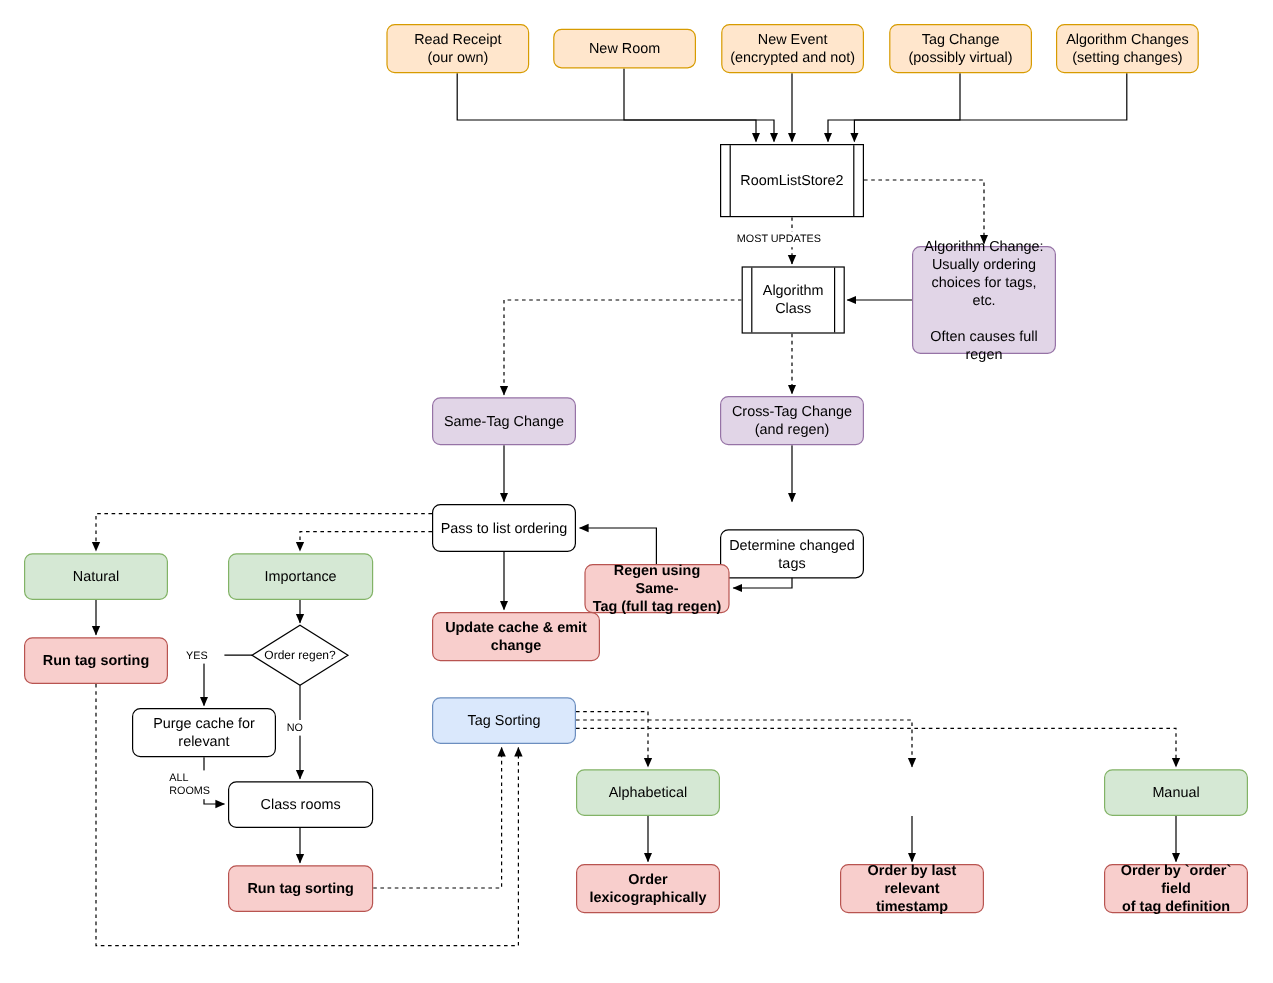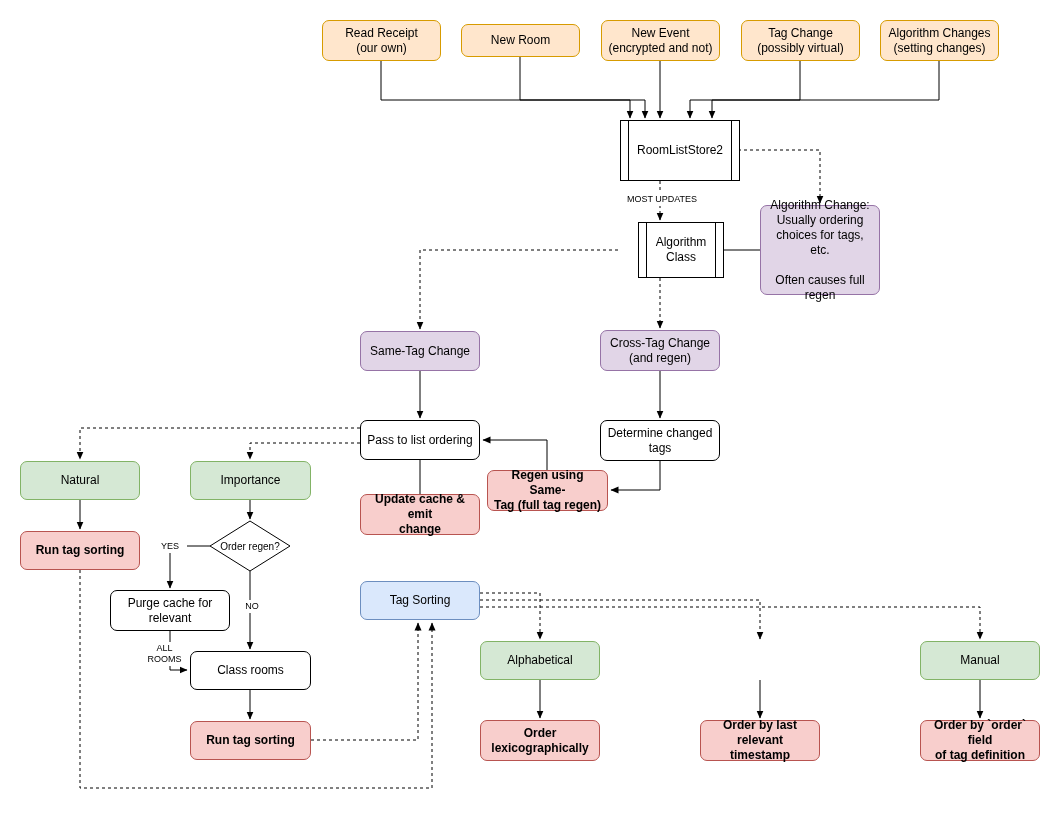--- a/index.html
+++ b/index.html
@@ -16,33 +16,33 @@
     text-align:center;font-size:12px;line-height:1.25;color:#000;
     white-space:pre-line;border:1px solid #000;border-radius:7px;
     background:#ffffff;padding:2px 4px;
   }
   .orange{background:#ffe6cc;border-color:#d79b00;}
   .green {background:#d5e8d4;border-color:#82b366;text-align:right;}
   .purple{background:#e1d5e7;border-color:#9673a6;}
   .red   {background:#f8cecc;border-color:#b85450;font-weight:bold;}
   .blue  {background:#dae8fc;border-color:#6c8ebf;}
   .plain {background:#ffffff;border-color:#000000;}
-  .subroutine{border-radius:0;margin-left:20px;}
+  .subroutine{border-radius:0;}
   .subroutine::before,.subroutine::after{
     content:"";position:absolute;top:0;bottom:0;width:0;border-left:1px solid #000;
   }
   .subroutine::before{left:7px;}
   .subroutine::after{right:7px;}
   .node-label{
     position:absolute;z-index:3;display:flex;align-items:center;justify-content:center;
     text-align:center;color:#000;white-space:pre-line;
   }
   .elabel{
     position:absolute;z-index:3;background:#ffffff;color:#000;
-    font-size:9px;line-height:1.2;text-align:center;white-space:pre-line;padding:1px 2px;
+    font-size:9px;line-height:1.2;text-align:left;white-space:pre-line;padding:1px 2px;
   }
 </style>
 </head>
 <body>
 
 <div class="canvas">
 
   <svg class="edges" width="1061" height="819" viewBox="0 0 1061 819">
     <defs>
       <marker id="arr" markerWidth="9" markerHeight="9" refX="7.5" refY="4" orient="auto" markerUnits="userSpaceOnUse">
@@ -108,25 +108,25 @@
 choices for tags, etc.
 
 Often causes full
 regen</div>
 
   <div class="node purple" style="left:360px;top:331px;width:120px;height:40px">Same-Tag Change</div>
   <div class="node purple" style="left:600px;top:330px;width:120px;height:41px">Cross-Tag Change
 (and regen)</div>
 
   <div class="node plain" style="left:360px;top:420px;width:120px;height:40px">Pass to list ordering</div>
-  <div class="node plain" style="left:600px;top:420px;width:120px;height:41px">Determine changed
+  <div class="node plain" style="left:600px;top:441px;width:120px;height:41px">Determine changed
 tags</div>
   <div class="node red" style="left:487px;top:470px;width:121px;height:41px">Regen using Same-
 Tag (full tag regen)</div>
-  <div class="node red" style="left:360px;top:494px;width:120px;height:41px">Update cache &amp; emit
+  <div class="node red" style="left:360px;top:510px;width:140px;height:41px">Update cache &amp; emit
 change</div>
 
   <div class="node green" style="left:20px;top:461px;width:120px;height:39px">Natural</div>
   <div class="node green" style="left:190px;top:461px;width:121px;height:39px">Importance</div>
   <div class="node red" style="left:20px;top:531px;width:120px;height:39px">Run tag sorting</div>
 
   <div class="node-label" style="left:212px;top:536px;width:76px;height:20px;font-size:10px">Order regen?</div>
 
   <div class="node plain" style="left:110px;top:590px;width:120px;height:41px">Purge cache for
 relevant</div>

